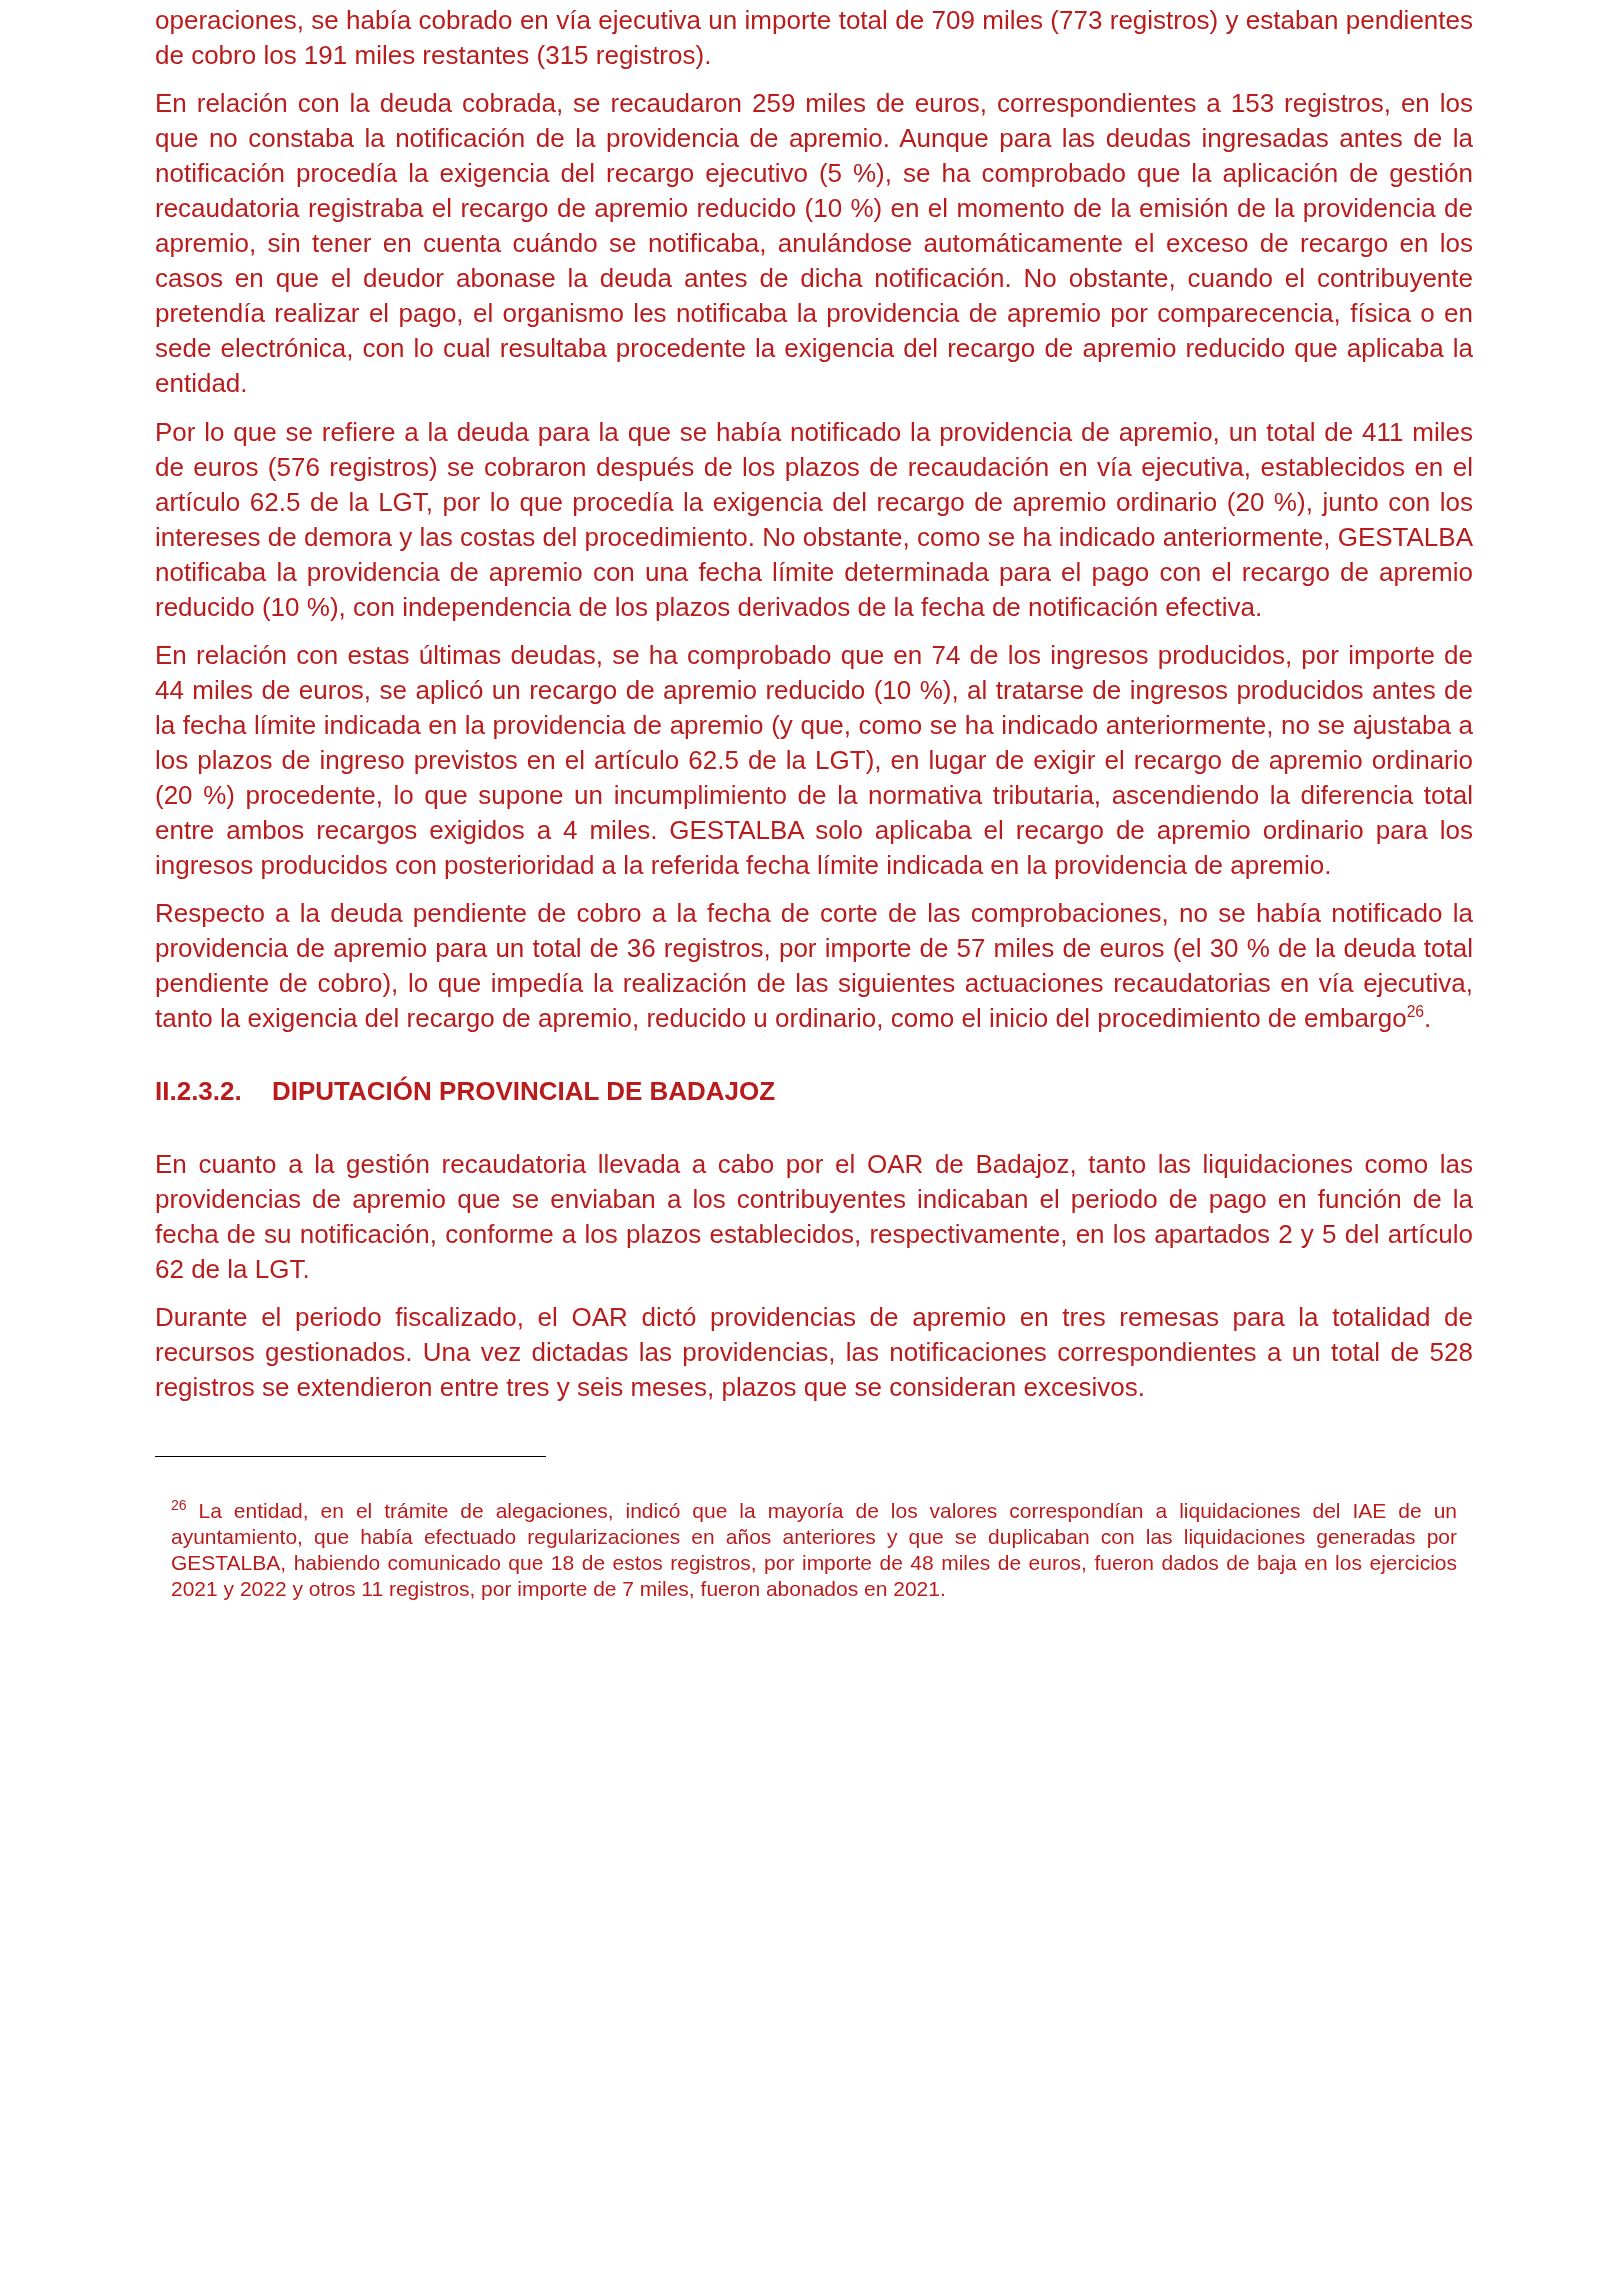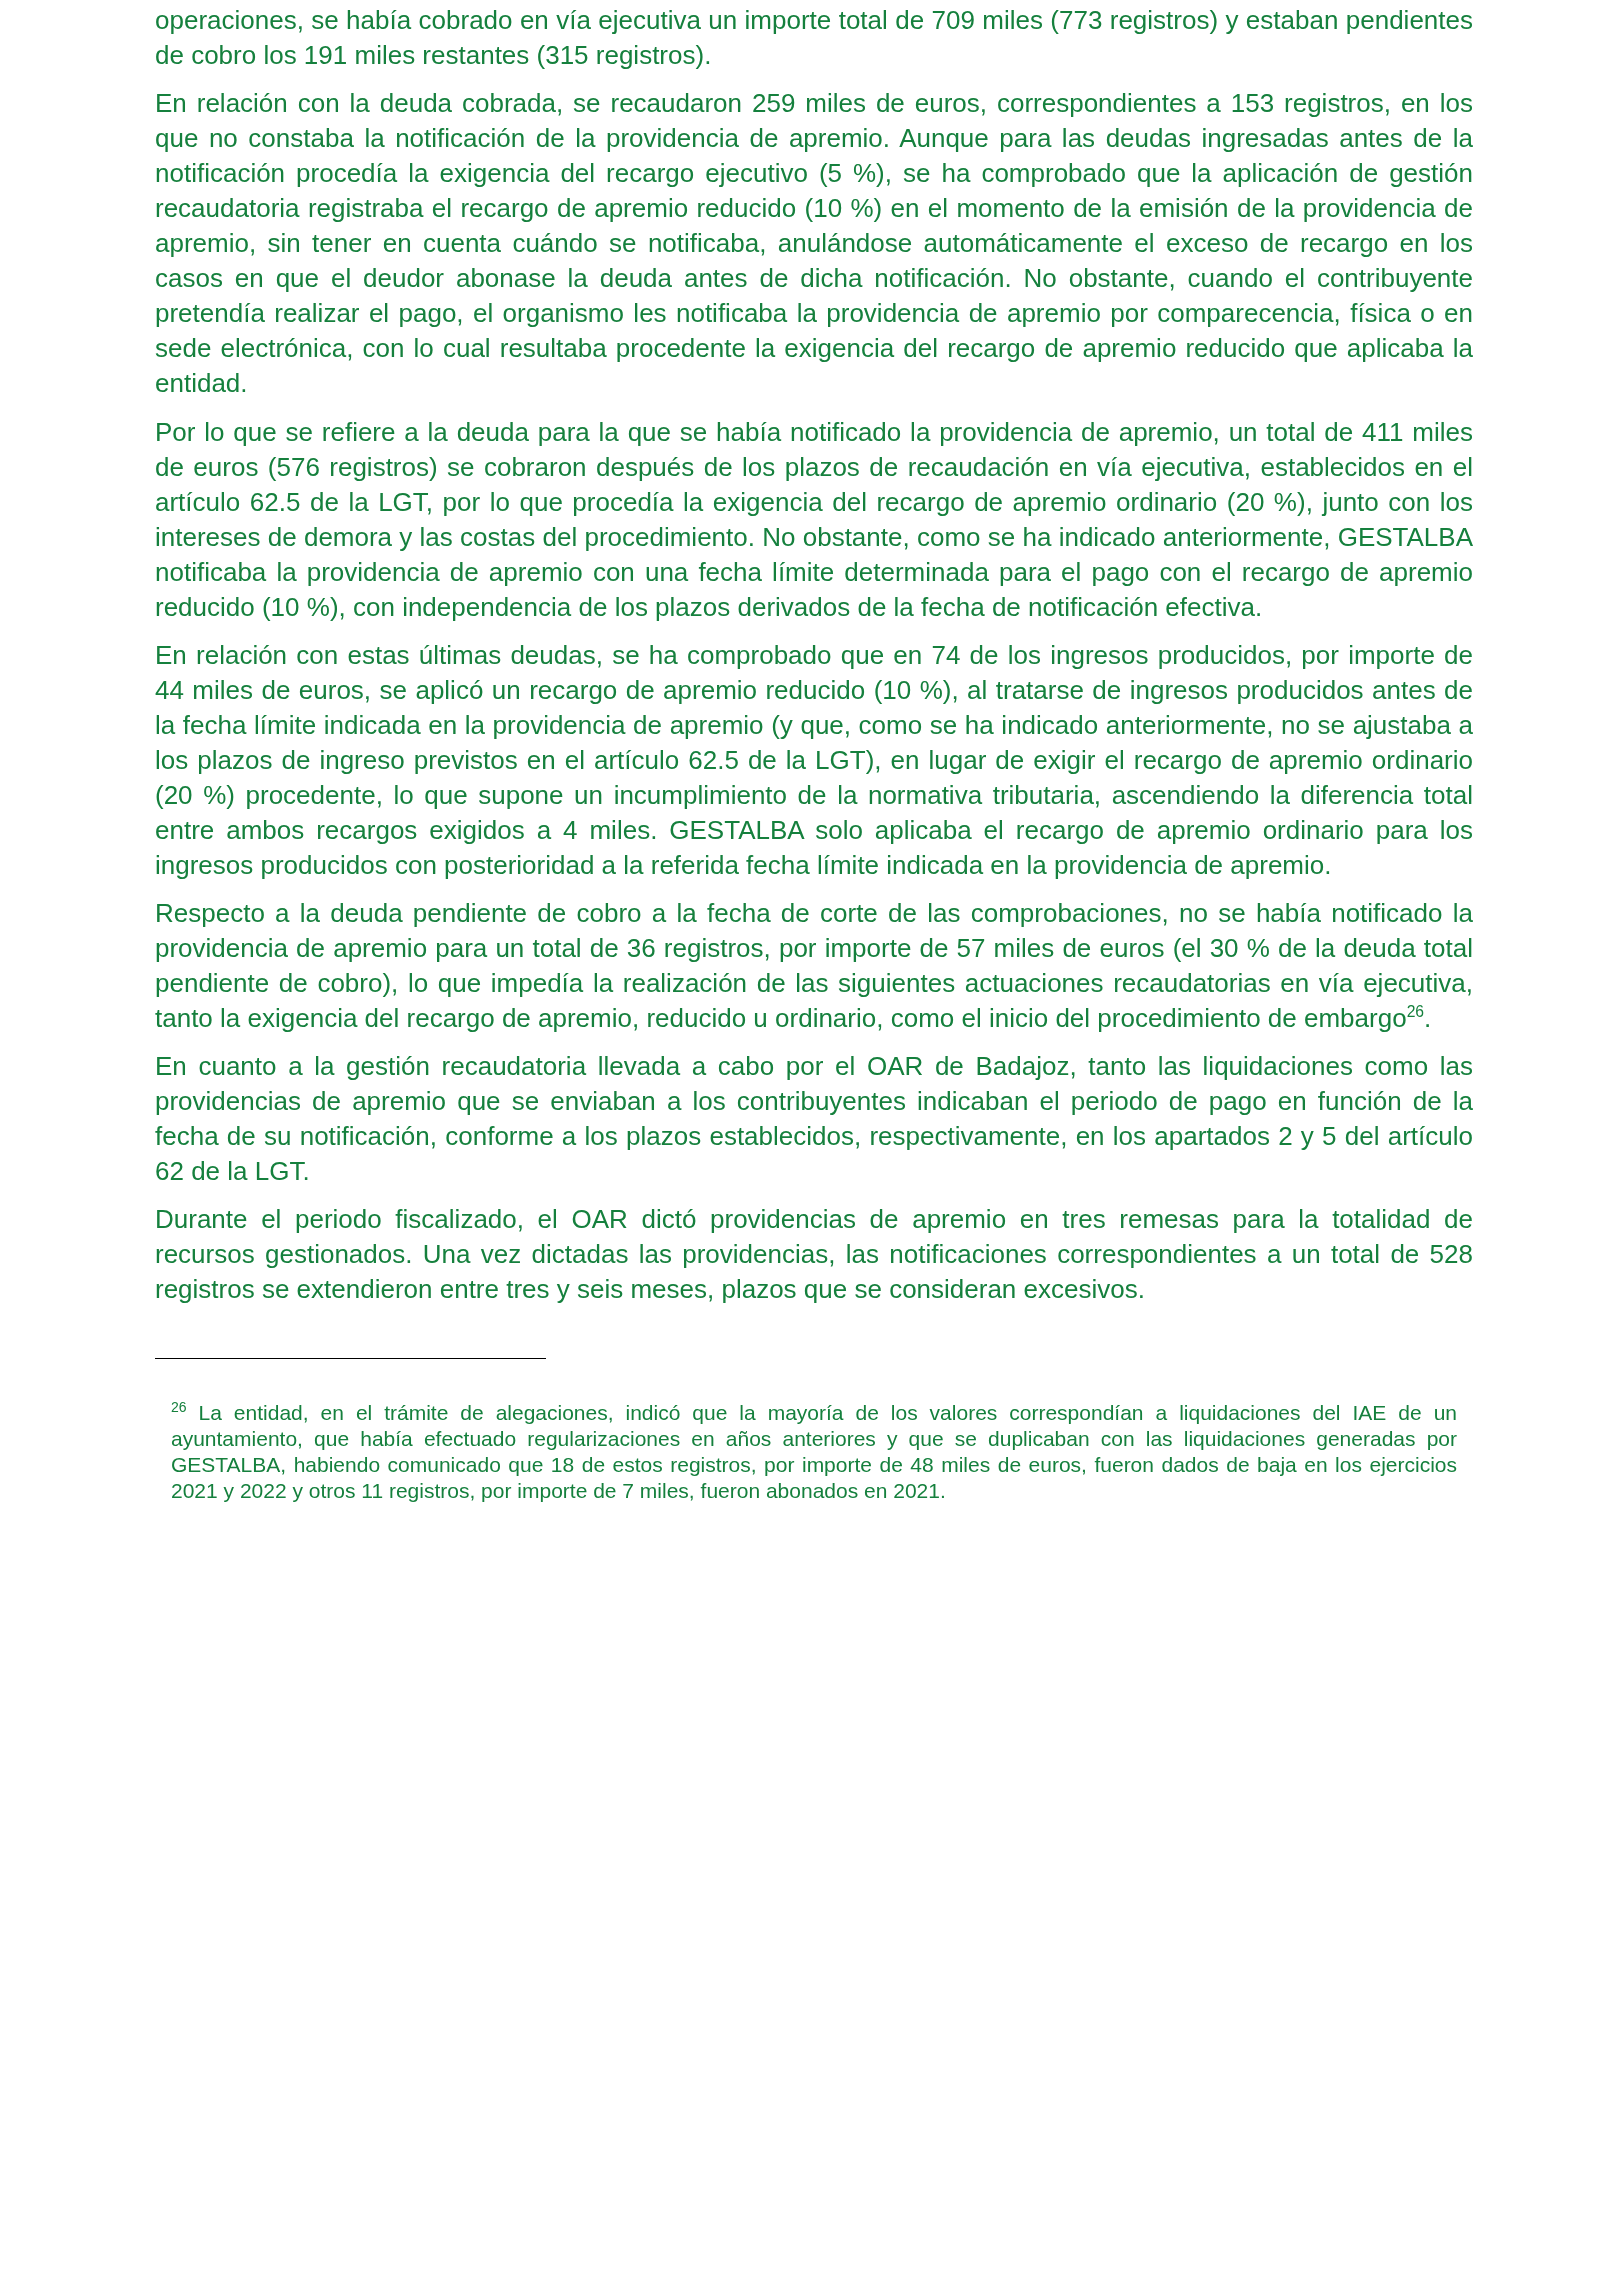--- a/index.html
+++ b/index.html
@@ -1,35 +1,36 @@
 <!DOCTYPE html>
 <html style="font-size:13.2px"><head>
 <meta charset="utf-8">
 <style>
   html, body { margin:0; padding:0; background:#ffffff; }
   body { width:1623px; height:2295px; position:relative; overflow:hidden; }
-  .page { position:absolute; left:155px; top:3.3px; width:1318px; color:#15803d; font-family:"Liberation Sans", sans-serif; }
+  .page { position:absolute; left:155px; top:3.3px; width:1318px; color:#b91c1c; font-family:"Liberation Sans", sans-serif; }
   .para { font-size:26px; line-height:35px; text-align:justify; margin:0 0 13.2px 0; }
   .para sup { font-size:15.7px; line-height:0; vertical-align:super; }
   .heading { font-size:26px; font-weight:bold; line-height:35px; margin:38px 0 38px 0; }
   .heading .num { display:inline-block; width:117px; }
   .fn-rule { width:391px; height:0; border-top:1.7px solid #000; margin:51px 0 41px 0; }
   .footnote { font-size:21px; line-height:26px; text-align:justify; margin:16px; }
   .footnote sup { font-size:14px; line-height:0; vertical-align:super; }
 </style>
 </head>
 <body>
 
 <div class="page">
   <p class="para">operaciones, se había cobrado en vía ejecutiva un importe total de 709 miles (773 registros) y estaban pendientes de cobro los 191 miles restantes (315 registros).</p>
   <p class="para">En relación con la deuda cobrada, se recaudaron 259 miles de euros, correspondientes a 153 registros, en los que no constaba la notificación de la providencia de apremio. Aunque para las deudas ingresadas antes de la notificación procedía la exigencia del recargo ejecutivo (5 %), se ha comprobado que la aplicación de gestión recaudatoria registraba el recargo de apremio reducido (10 %) en el momento de la emisión de la providencia de apremio, sin tener en cuenta cuándo se notificaba, anulándose automáticamente el exceso de recargo en los casos en que el deudor abonase la deuda antes de dicha notificación. No obstante, cuando el contribuyente pretendía realizar el pago, el organismo les notificaba la providencia de apremio por comparecencia, física o en sede electrónica, con lo cual resultaba procedente la exigencia del recargo de apremio reducido que aplicaba la entidad.</p>
   <p class="para">Por lo que se refiere a la deuda para la que se había notificado la providencia de apremio, un total de 411 miles de euros (576 registros) se cobraron después de los plazos de recaudación en vía ejecutiva, establecidos en el artículo 62.5 de la LGT, por lo que procedía la exigencia del recargo de apremio ordinario (20 %), junto con los intereses de demora y las costas del procedimiento. No obstante, como se ha indicado anteriormente, GESTALBA notificaba la providencia de apremio con una fecha límite determinada para el pago con el recargo de apremio reducido (10 %), con independencia de los plazos derivados de la fecha de notificación efectiva.</p>
   <p class="para">En relación con estas últimas deudas, se ha comprobado que en 74 de los ingresos producidos, por importe de 44 miles de euros, se aplicó un recargo de apremio reducido (10 %), al tratarse de ingresos producidos antes de la fecha límite indicada en la providencia de apremio (y que, como se ha indicado anteriormente, no se ajustaba a los plazos de ingreso previstos en el artículo 62.5 de la LGT), en lugar de exigir el recargo de apremio ordinario (20 %) procedente, lo que supone un incumplimiento de la normativa tributaria, ascendiendo la diferencia total entre ambos recargos exigidos a 4 miles. GESTALBA solo aplicaba el recargo de apremio ordinario para los ingresos producidos con posterioridad a la referida fecha límite indicada en la providencia de apremio.</p>
   <p class="para"><span>Respecto a la deuda pendiente de cobro a la fecha de corte de las comprobaciones, no se había notificado la providencia de apremio para un total de 36 registros, por importe de 57 miles de euros (el 30 % de la deuda total pendiente de cobro), lo que impedía la realización de las siguientes actuaciones recaudatorias en vía ejecutiva, tanto la exigencia del recargo de apremio, reducido u ordinario, como el inicio del procedimiento de embargo</span><sup>26</sup><span>.</span></p>
 
+  <div class="heading"><span class="num">II.2.3.2.</span><span>DIPUTACIÓN PROVINCIAL DE BADAJOZ</span></div>
 
   <p class="para">En cuanto a la gestión recaudatoria llevada a cabo por el OAR de Badajoz, tanto las liquidaciones como las providencias de apremio que se enviaban a los contribuyentes indicaban el periodo de pago en función de la fecha de su notificación, conforme a los plazos establecidos, respectivamente, en los apartados 2 y 5 del artículo 62 de la LGT.</p>
   <p class="para">Durante el periodo fiscalizado, el OAR dictó providencias de apremio en tres remesas para la totalidad de recursos gestionados. Una vez dictadas las providencias, las notificaciones correspondientes a un total de 528 registros se extendieron entre tres y seis meses, plazos que se consideran excesivos.</p>
 
   <div class="fn-rule"></div>
   <p class="footnote"><sup>26</sup><span> La entidad, en el trámite de alegaciones, indicó que la mayoría de los valores correspondían a liquidaciones del IAE de un ayuntamiento, que había efectuado regularizaciones en años anteriores y que se duplicaban con las liquidaciones generadas por GESTALBA, habiendo comunicado que 18 de estos registros, por importe de 48 miles de euros, fueron dados de baja en los ejercicios 2021 y 2022 y otros 11 registros, por importe de 7 miles, fueron abonados en 2021.</span></p>
 </div>
 
 
 </body></html>

